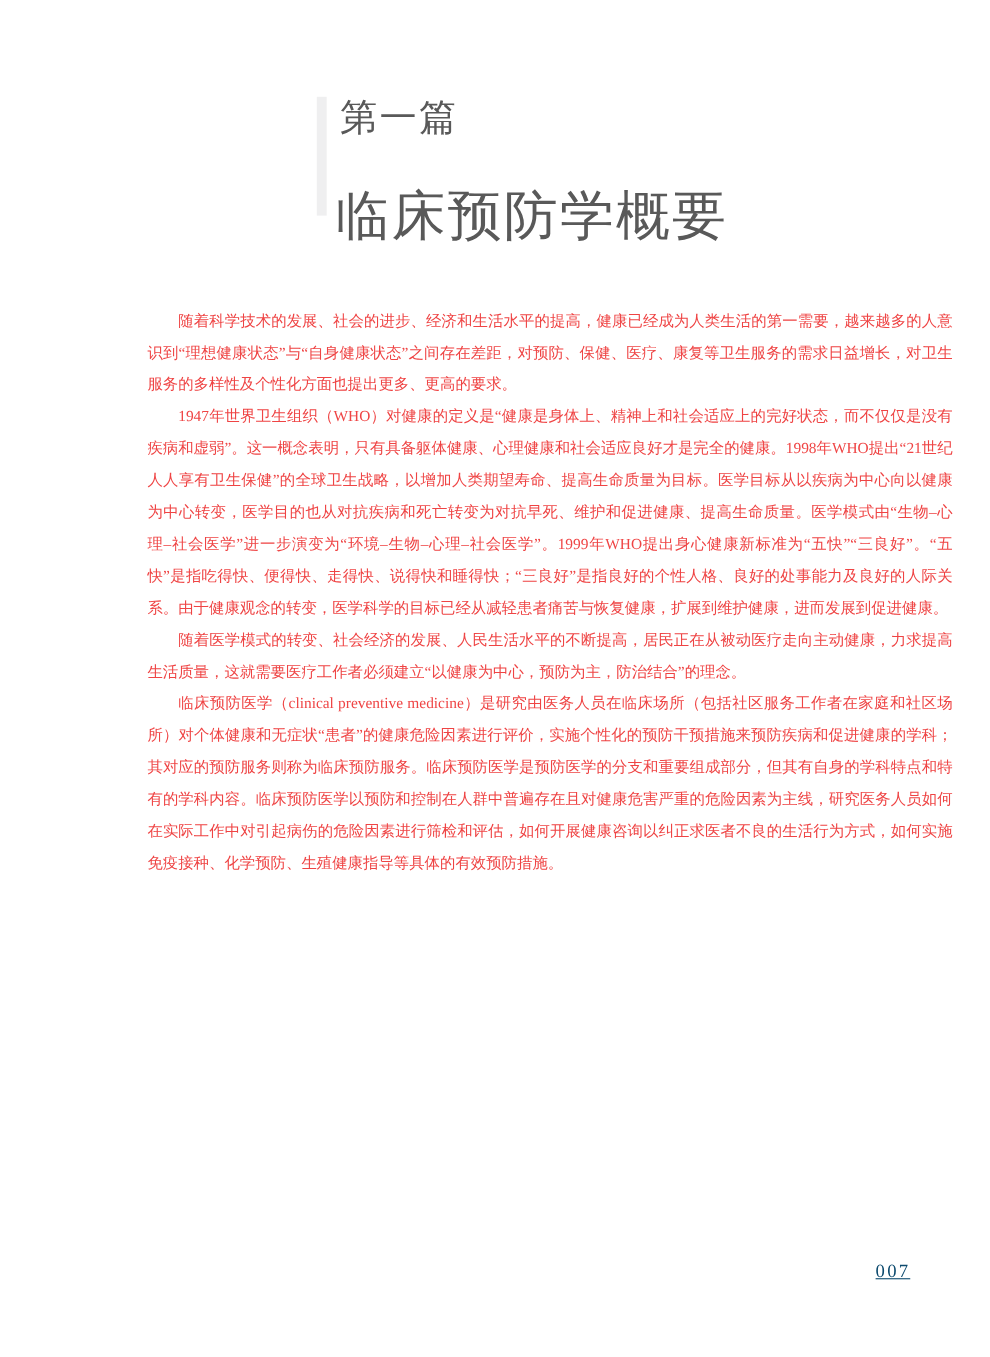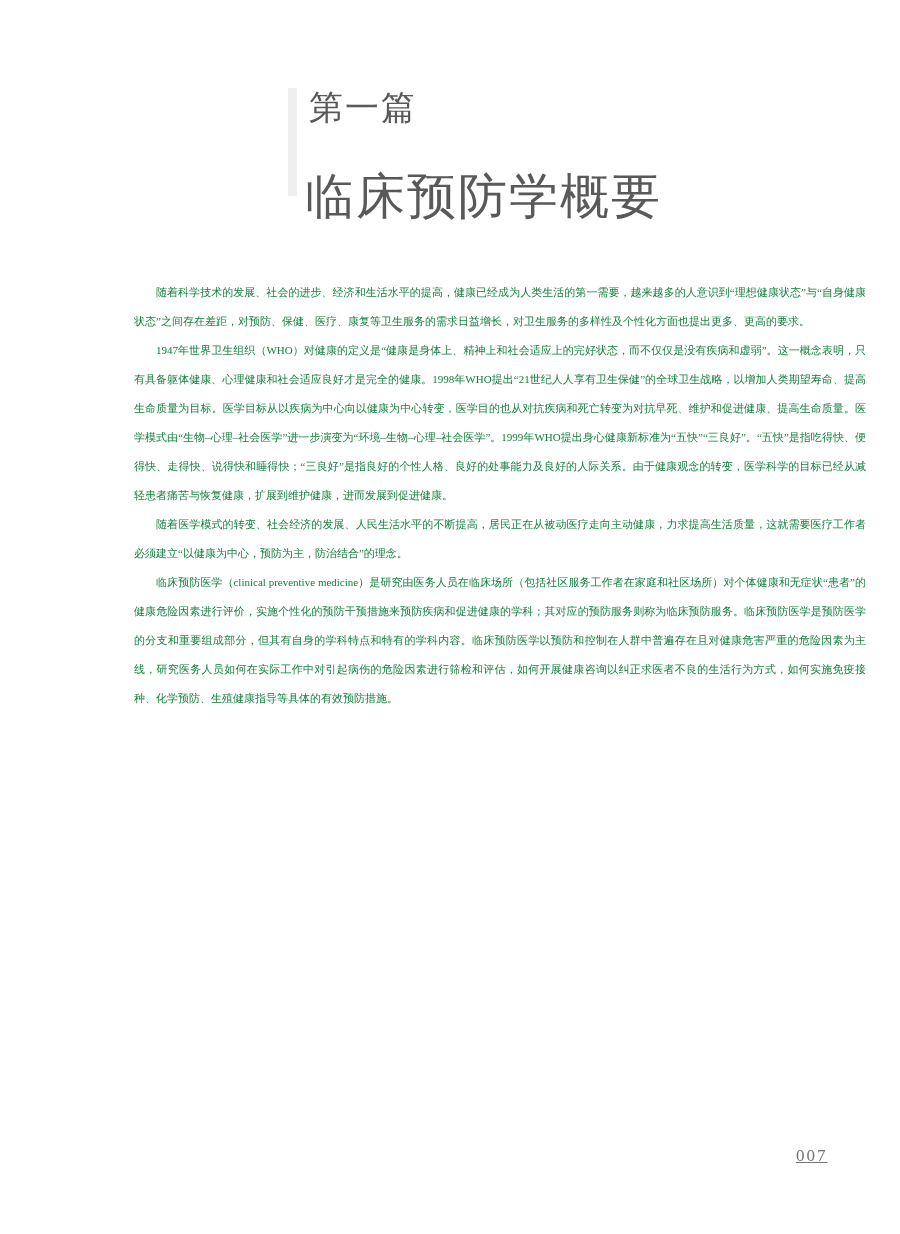--- a/index.html
+++ b/index.html
@@ -47,37 +47,37 @@
     font-weight: normal;
     color: #595959;
     letter-spacing: 2px;
     white-space: nowrap;
   }
   .body-text {
     position: absolute;
     left: 134px;
     top: 278px;
     width: 732px;
-    font-size: 11px;
+    font-size: 14px;
     line-height: 29px;
-    color: #15803d;
+    color: #ef4444;
     text-align: justify;
   }
   .body-text p {
     margin: 0;
     padding: 0;
     text-indent: 2em;
   }
   .page-number {
     position: absolute;
     left: 796px;
     top: 1144px;
     font-size: 17px;
     line-height: 24px;
-    color: #737373;
+    color: #0c4a6e;
     letter-spacing: 2px;
     text-decoration: underline;
   }
 </style>
 </head>
 <body>
 
 <div class="page">
 
   <div class="accent-bar"></div>

